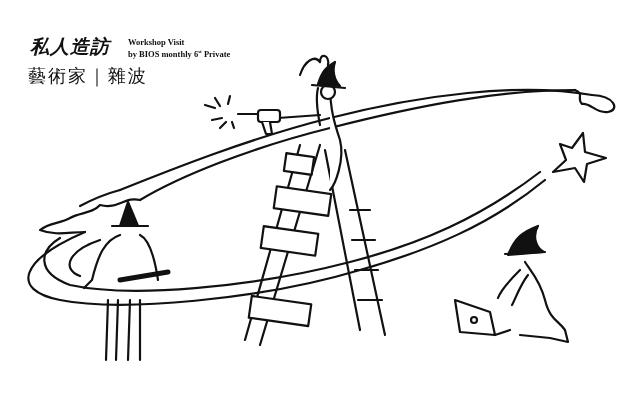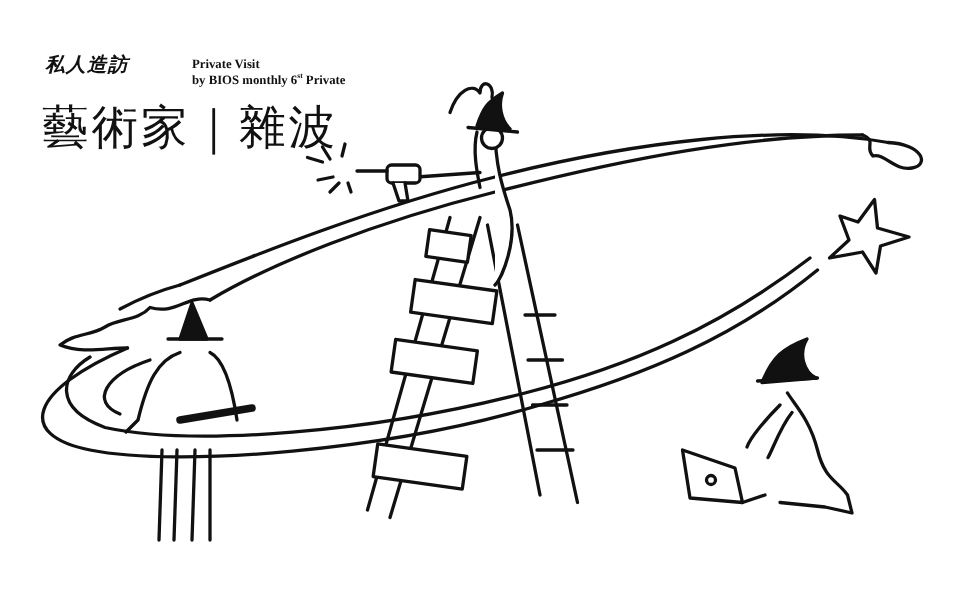--- a/index.html
+++ b/index.html
@@ -1,28 +1,28 @@
 <!DOCTYPE html>
 <html><head>
   <meta charset="utf-8">
   <style>
     html, body { margin: 0; padding: 0; background: #ffffff; }
     body { width: 640px; height: 400px; position: relative; overflow: hidden; font-family: "DejaVu Serif", serif; }
-    .logo-cn { position: absolute; left: 30px; top: 34px; font-family: "DejaVu Serif", serif; font-size: 13px; font-weight: bold; font-style: italic; color: #111; letter-spacing: 1px; }
+    .logo-cn { position: absolute; left: 30px; top: 34px; font-family: "DejaVu Serif", serif; font-size: 19px; font-weight: bold; font-style: italic; color: #111; letter-spacing: 1px; }
     .logo-en { position: absolute; left: 128px; top: 37px; font-family: "Liberation Serif", serif; font-size: 8.5px; font-weight: bold; color: #111; line-height: 10px; }
     .logo-en sup { font-size: 5px; }
-    .title { position: absolute; left: 28px; top: 64px; font-family: "DejaVu Serif", serif; font-size: 31px; color: #111; letter-spacing: 2px; }
+    .title { position: absolute; left: 28px; top: 64px; font-family: "DejaVu Serif", serif; font-size: 18px; color: #111; letter-spacing: 2px; }
     svg.art { position: absolute; left: 0; top: 0; }
   </style>
 </head>
 <body>
 
 <div class="logo-cn">私人造訪</div>
 <div class="logo-en">
-  <div>Private Visit</div>
+  <div>Workshop Visit</div>
   <div><span>by BIOS monthly 6</span><sup>st</sup><span> Private</span></div>
 </div>
 <div class="title">藝術家｜雜波</div>
 
 <svg class="art" width="640" height="400" viewBox="0 0 640 400" fill="none" stroke="#111" stroke-width="2.2" stroke-linecap="round" stroke-linejoin="round">
 
   <g>
     <path d="M592,95 C520,82 420,95 330,118 C250,138 170,170 120,190"></path>
     <path d="M575,90 C500,90 420,105 330,128 C250,148 180,176 140,200"></path>
     <path d="M592,95 C615,96 620,110 608,112 C596,114 590,102 582,104 C576,98 585,94 575,90"></path>

